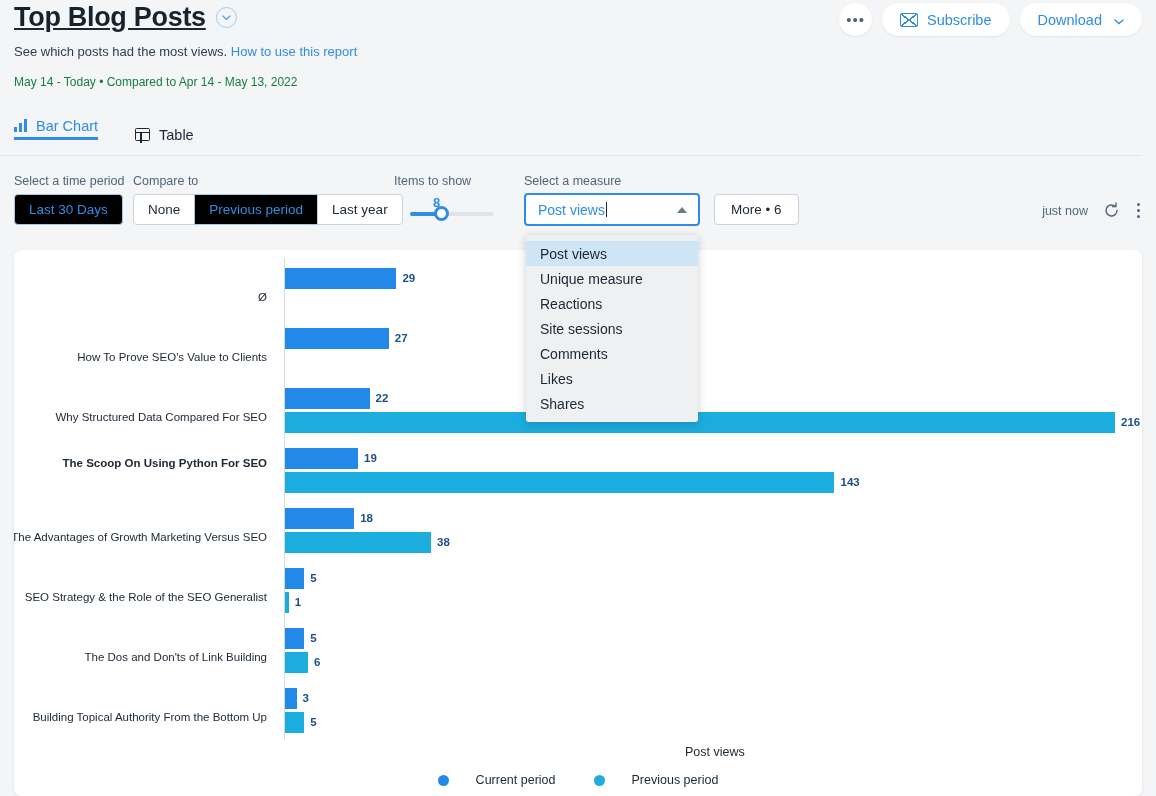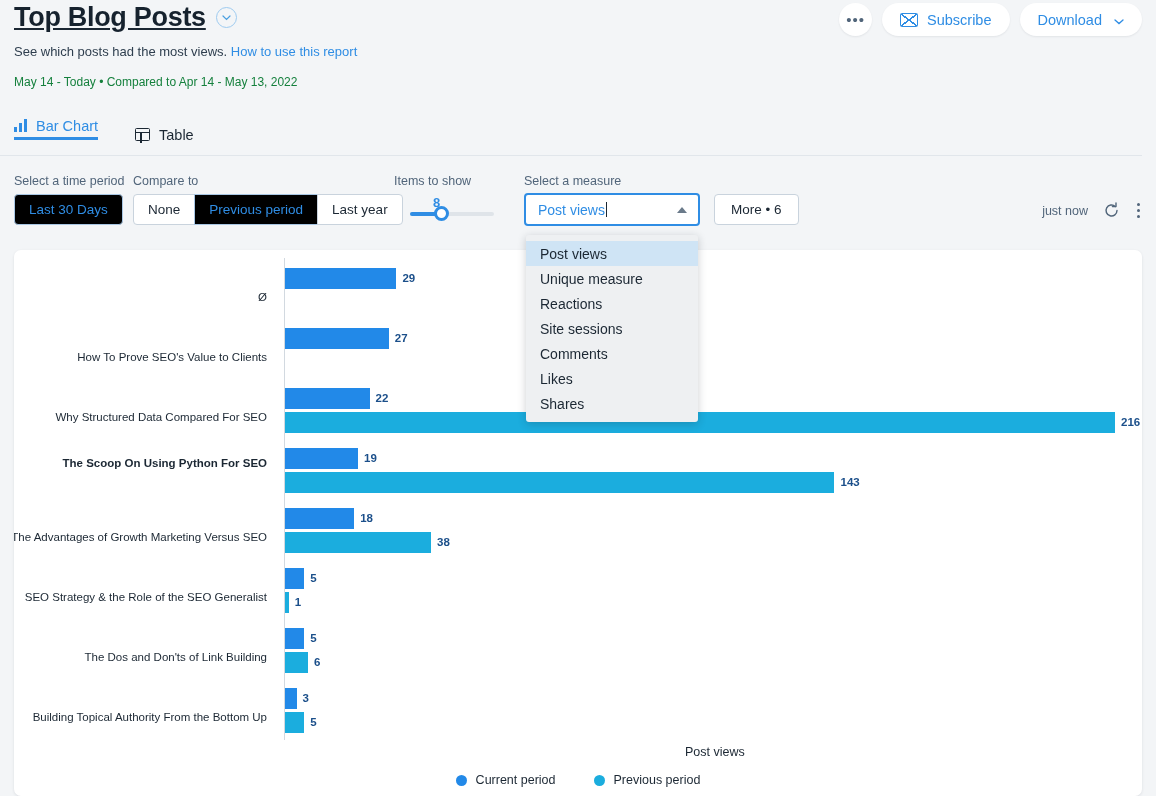--- a/index.html
+++ b/index.html
@@ -106,21 +106,21 @@
   .axis{position:absolute;left:270px;top:8px;width:1px;height:482px;background:#d2d9e0;}
   .cat-label{
     position:absolute;right:875px;font-size:11.5px;color:#1b2733;text-align:right;white-space:nowrap;
   }
   .bar{position:absolute;left:271px;height:21px;}
   .bar.cur{background:#2289e8;}
   .bar.prev{background:#1badde;}
   .bar-val{position:absolute;font-size:11.5px;font-weight:bold;color:#1b4f8a;}
   .axis-title{position:absolute;left:671px;top:495px;font-size:12.5px;color:#1b2733;}
   .legend{position:absolute;left:0;top:523px;width:1128px;display:flex;justify-content:center;gap:38px;align-items:center;}
-  .leg{display:flex;align-items:center;gap:9px;font-size:12.5px;color:#1b2733;}
+  .leg{display:flex;align-items:center;gap:27px;font-size:12.5px;color:#1b2733;}
   .dot{width:11px;height:11px;border-radius:50%;}
 </style>
 </head>
 <body>
 
 <div class="header">
   <div class="title-row">
     <div class="page-title">Top Blog Posts</div>
     <div class="title-caret">
       <svg width="9" height="6" viewBox="0 0 9 6">

